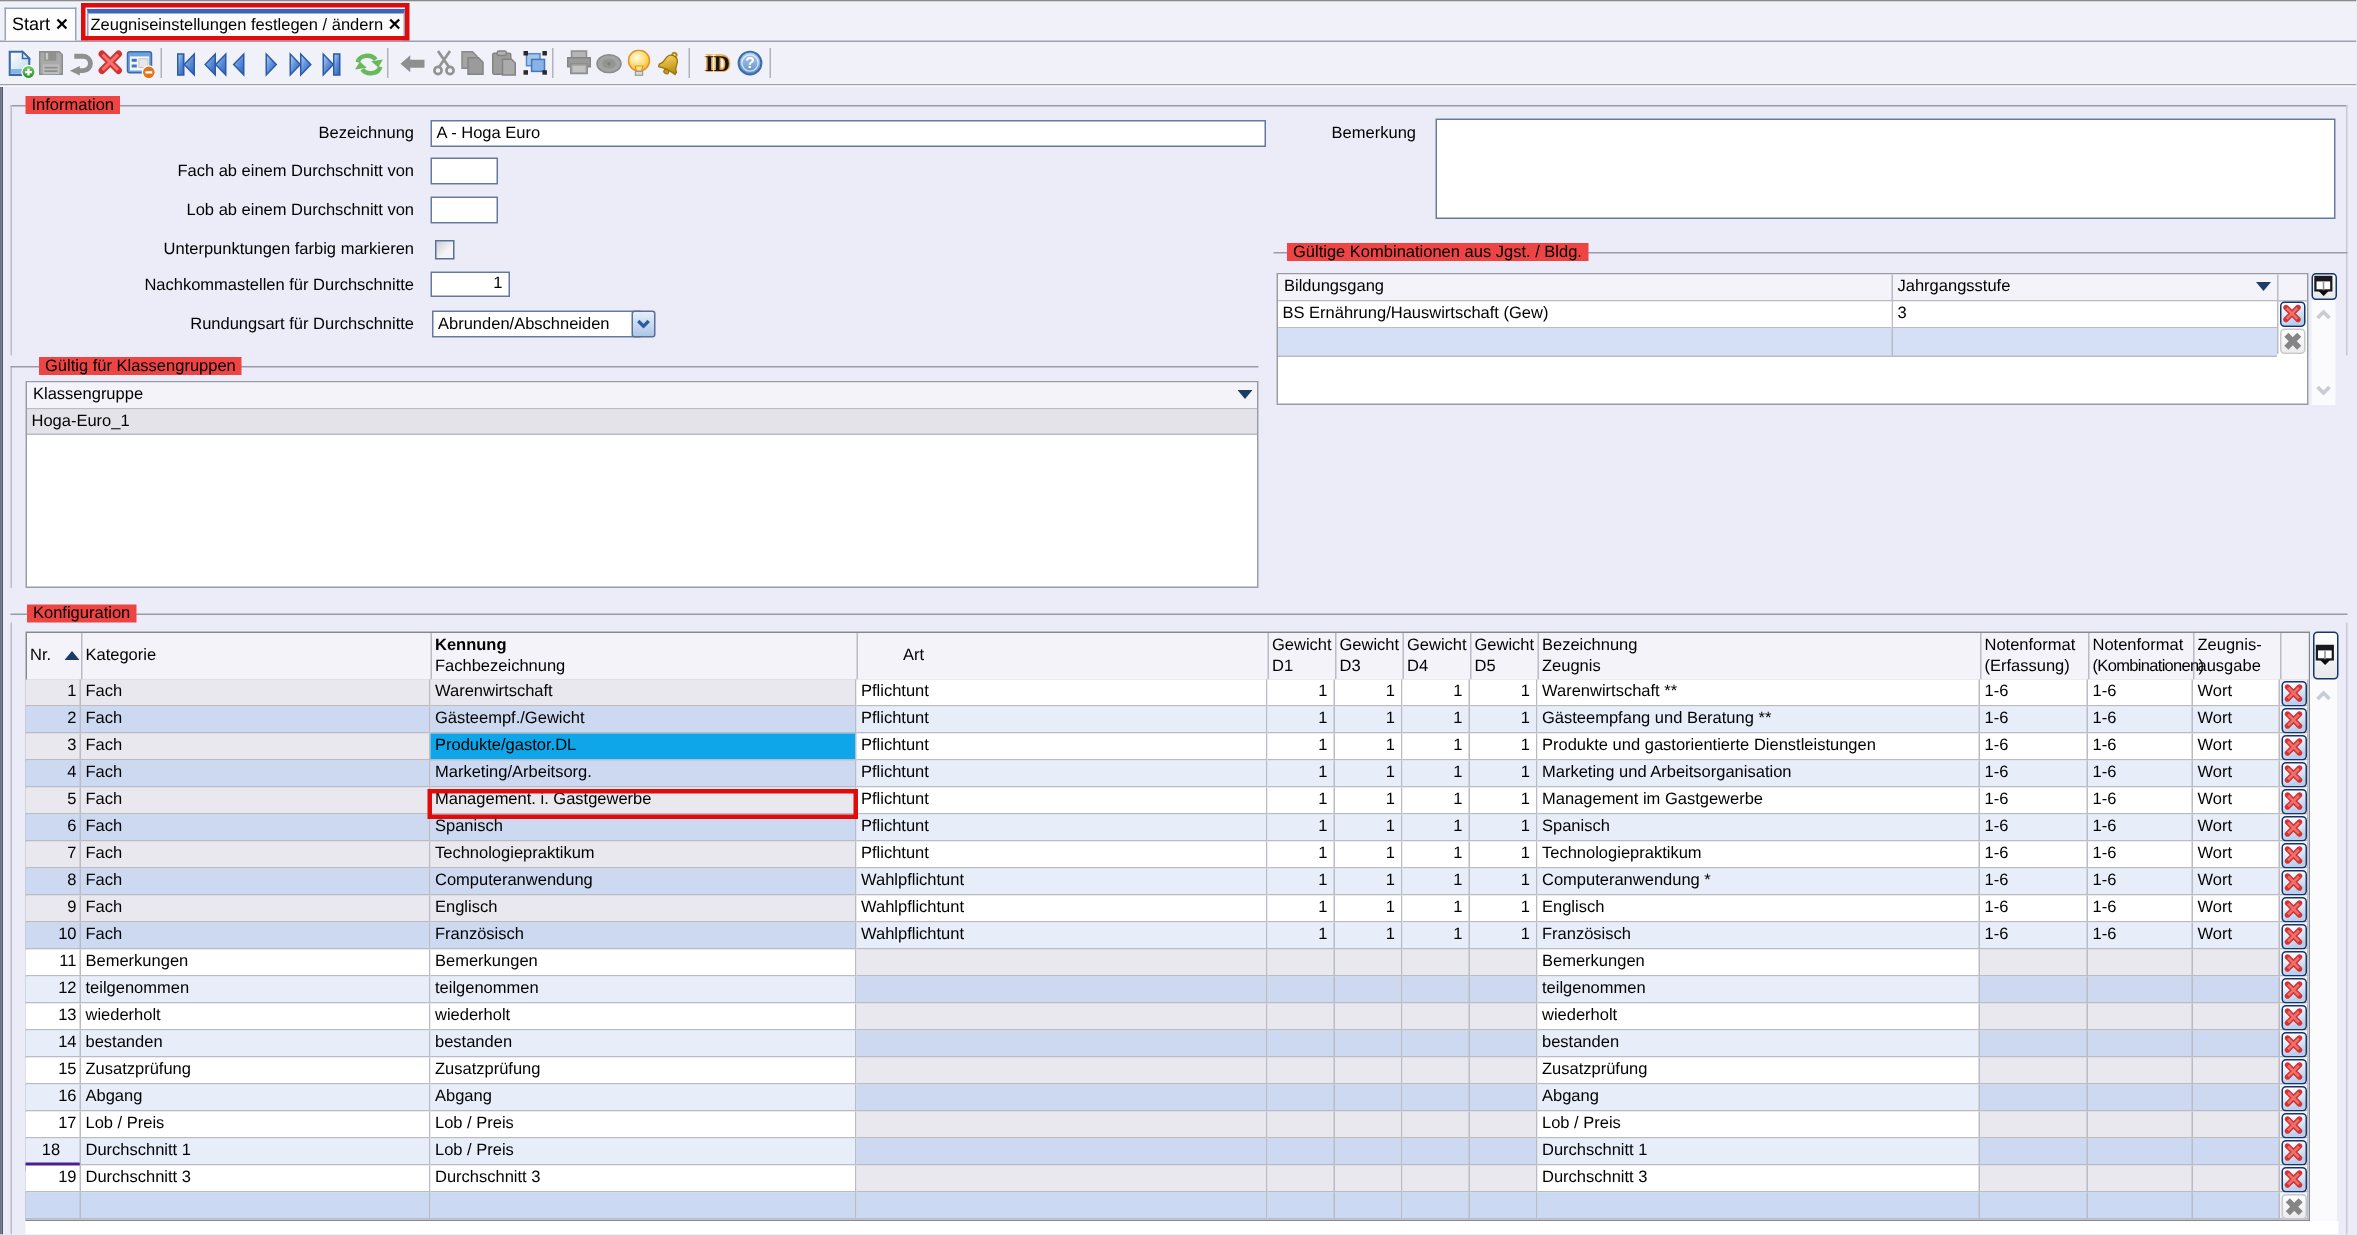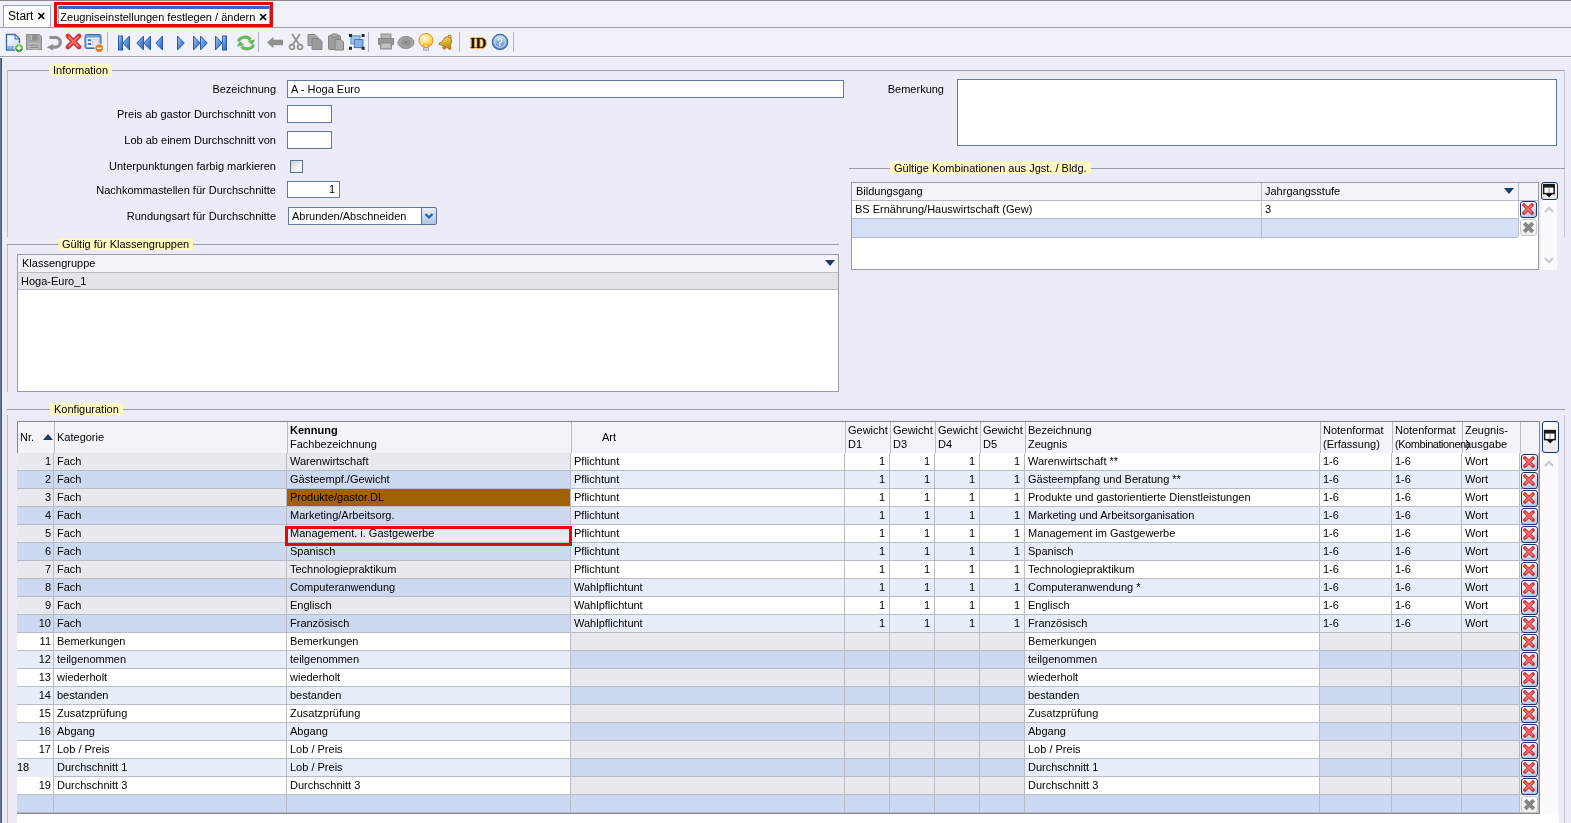--- a/index.html
+++ b/index.html
@@ -1,21 +1,21 @@
 <!DOCTYPE html>
 <html><head><meta charset="utf-8">
 <style>
 html,body{margin:0;padding:0;}
 body{width:1571px;height:823px;position:relative;overflow:hidden;
  background:#ebecf7;font-family:"Liberation Sans",sans-serif;font-size:11px;color:#000;}
 .abs{position:absolute;}
 .lbl{position:absolute;text-align:right;white-space:nowrap;}
 .tb{position:absolute;background:#fff;border:1px solid #64799c;}
 .grp{position:absolute;height:0;border-top:1px solid #9b9ba6;}
-.glb{position:absolute;background:#fef9c3;padding:0 4px;white-space:nowrap;margin-left:32px;}
+.glb{position:absolute;background:#ef4444;padding:0 4px;white-space:nowrap;}
 .cell{position:absolute;overflow:hidden;white-space:nowrap;line-height:17px;padding:0 0 0 3px;box-sizing:border-box;}
 .sep{position:absolute;width:1px;background:#b3b3c0;top:32px;height:20px;}
 .ico{position:absolute;top:33px;}
 </style></head>
 <body>
 
 <div class="abs" style="left:0;top:0;width:1571px;height:1px;background:#8a8a8a;"></div>
 <div class="abs" style="left:0;top:58px;width:1px;height:765px;background:#68748e;"></div>
 <div class="abs" style="left:1px;top:58px;width:1px;height:765px;background:#565662;"></div>
 <div class="abs" style="left:0;top:1px;width:1571px;height:26px;background:#f1f1fa;border-bottom:1px solid #9aa0b2;"></div>
@@ -177,21 +177,21 @@
 <text x="9" y="12.6" text-anchor="middle" font-family="Liberation Sans" font-size="10.5" font-weight="bold" fill="#ffffff">?</text>
 </svg>
 <div class="grp" style="left:7px;top:70px;width:1558px;"></div>
 <div class="glb" style="left:17px;top:64px;">Information</div>
 <div class="abs" style="left:7px;top:70px;width:1px;height:167px;background:#bdbdc9;"></div>
 <div class="abs" style="left:1564px;top:70px;width:1px;height:167px;background:#c9c9d6;"></div>
 <div class="abs" style="left:7px;top:244px;width:1px;height:148px;background:#bdbdc9;"></div>
 <div class="abs" style="left:7px;top:415px;width:1px;height:408px;background:#bdbdc9;"></div>
 <div class="abs" style="left:1564px;top:415px;width:1px;height:408px;background:#c9c9d6;"></div>
 <div class="lbl" style="left:0;top:83px;width:276px;">Bezeichnung</div>
-<div class="lbl" style="left:0;top:108px;width:276px;">Preis ab gastor Durchschnitt von</div>
+<div class="lbl" style="left:0;top:108px;width:276px;">Fach ab einem Durchschnitt von</div>
 <div class="lbl" style="left:0;top:134px;width:276px;">Lob ab einem Durchschnitt von</div>
 <div class="lbl" style="left:0;top:160px;width:276px;">Unterpunktungen farbig markieren</div>
 <div class="lbl" style="left:0;top:184px;width:276px;">Nachkommastellen für Durchschnitte</div>
 <div class="lbl" style="left:0;top:210px;width:276px;">Rundungsart für Durchschnitte</div>
 <div class="tb" style="left:287px;top:80px;width:549px;height:16px;line-height:16px;padding:0 3px;">A - Hoga Euro</div>
 <div class="tb" style="left:287px;top:105px;width:43px;height:16px;"></div>
 <div class="tb" style="left:287px;top:131px;width:43px;height:16px;"></div>
 <div class="tb" style="left:290px;top:160px;width:11px;height:11px;border-color:#5a6f94;background:linear-gradient(135deg,#cdcdd4,#f4f4f6 60%);"></div>
 <div class="tb" style="left:287px;top:181px;width:43px;height:15px;line-height:15px;text-align:right;padding:0 4px;">1</div>
 <div class="tb" style="left:288px;top:207px;width:131px;height:16px;line-height:16px;padding:0 3px;">Abrunden/Abschneiden</div>
@@ -316,21 +316,21 @@
 <div class="cell" style="left:1320px;top:471px;width:72px;height:18px;background:#e7edf9;border-bottom:1px solid #b9bcc4;border-right:1px solid #b9bcc4;">1-6</div>
 <div class="cell" style="left:1392px;top:471px;width:70px;height:18px;background:#e7edf9;border-bottom:1px solid #b9bcc4;border-right:1px solid #b9bcc4;">1-6</div>
 <div class="cell" style="left:1462px;top:471px;width:58px;height:18px;background:#e7edf9;border-bottom:1px solid #b9bcc4;border-right:1px solid #b9bcc4;">Wort</div>
 <div class="cell" style="left:1520px;top:471px;width:19px;height:18px;background:#f2f2f6;border-bottom:1px solid #b9bcc4;border-right:1px solid #b9bcc4;"></div>
 <div class="abs" style="left:1521px;top:472px;width:17px;height:17px;border:1.5px solid #17356b;border-radius:3px;background:linear-gradient(160deg,#fdfdff 15%,#b9cfee 80%);box-sizing:border-box;"><svg width="14" height="14" viewBox="0 0 14 14">
       <path d="M3 3 L11 11 M11 3 L3 11" stroke="#d23434" stroke-width="3.6" stroke-linecap="round"></path>
       <path d="M3.4 3.4 L10.6 10.6 M10.6 3.4 L3.4 10.6" stroke="#f0706c" stroke-width="1.6"></path>
     </svg></div>
 <div class="cell" style="left:17px;top:489px;width:37px;height:18px;background:#e8e8ee;border-bottom:1px solid #b9bcc4;border-right:1px solid #b9bcc4;text-align:right;padding-right:2px;padding-left:0;">3</div>
 <div class="cell" style="left:54px;top:489px;width:233px;height:18px;background:#e8e8ee;border-bottom:1px solid #b9bcc4;border-right:1px solid #b9bcc4;">Fach</div>
-<div class="cell" style="left:287px;top:489px;width:284px;height:18px;background:#a16207;border-bottom:1px solid #b9bcc4;border-right:1px solid #b9bcc4;">Produkte/gastor.DL</div>
+<div class="cell" style="left:287px;top:489px;width:284px;height:18px;background:#0ea5e9;border-bottom:1px solid #b9bcc4;border-right:1px solid #b9bcc4;">Produkte/gastor.DL</div>
 <div class="cell" style="left:571px;top:489px;width:274px;height:18px;background:#ffffff;border-bottom:1px solid #b9bcc4;border-right:1px solid #b9bcc4;">Pflichtunt</div>
 <div class="cell" style="left:845px;top:489px;width:45px;height:18px;background:#ffffff;border-bottom:1px solid #b9bcc4;border-right:1px solid #b9bcc4;text-align:right;padding-right:4px;padding-left:0;">1</div>
 <div class="cell" style="left:890px;top:489px;width:45px;height:18px;background:#ffffff;border-bottom:1px solid #b9bcc4;border-right:1px solid #b9bcc4;text-align:right;padding-right:4px;padding-left:0;">1</div>
 <div class="cell" style="left:935px;top:489px;width:45px;height:18px;background:#ffffff;border-bottom:1px solid #b9bcc4;border-right:1px solid #b9bcc4;text-align:right;padding-right:4px;padding-left:0;">1</div>
 <div class="cell" style="left:980px;top:489px;width:45px;height:18px;background:#ffffff;border-bottom:1px solid #b9bcc4;border-right:1px solid #b9bcc4;text-align:right;padding-right:4px;padding-left:0;">1</div>
 <div class="cell" style="left:1025px;top:489px;width:295px;height:18px;background:#ffffff;border-bottom:1px solid #b9bcc4;border-right:1px solid #b9bcc4;">Produkte und gastorientierte Dienstleistungen</div>
 <div class="cell" style="left:1320px;top:489px;width:72px;height:18px;background:#ffffff;border-bottom:1px solid #b9bcc4;border-right:1px solid #b9bcc4;">1-6</div>
 <div class="cell" style="left:1392px;top:489px;width:70px;height:18px;background:#ffffff;border-bottom:1px solid #b9bcc4;border-right:1px solid #b9bcc4;">1-6</div>
 <div class="cell" style="left:1462px;top:489px;width:58px;height:18px;background:#ffffff;border-bottom:1px solid #b9bcc4;border-right:1px solid #b9bcc4;">Wort</div>
 <div class="cell" style="left:1520px;top:489px;width:19px;height:18px;background:#f2f2f6;border-bottom:1px solid #b9bcc4;border-right:1px solid #b9bcc4;"></div>
@@ -569,21 +569,21 @@
 <div class="cell" style="left:980px;top:741px;width:45px;height:18px;background:#e8e8ee;border-bottom:1px solid #b9bcc4;border-right:1px solid #b9bcc4;text-align:right;padding-right:4px;padding-left:0;"></div>
 <div class="cell" style="left:1025px;top:741px;width:295px;height:18px;background:#ffffff;border-bottom:1px solid #b9bcc4;border-right:1px solid #b9bcc4;">Lob / Preis</div>
 <div class="cell" style="left:1320px;top:741px;width:72px;height:18px;background:#e8e8ee;border-bottom:1px solid #b9bcc4;border-right:1px solid #b9bcc4;"></div>
 <div class="cell" style="left:1392px;top:741px;width:70px;height:18px;background:#e8e8ee;border-bottom:1px solid #b9bcc4;border-right:1px solid #b9bcc4;"></div>
 <div class="cell" style="left:1462px;top:741px;width:58px;height:18px;background:#e8e8ee;border-bottom:1px solid #b9bcc4;border-right:1px solid #b9bcc4;"></div>
 <div class="cell" style="left:1520px;top:741px;width:19px;height:18px;background:#f2f2f6;border-bottom:1px solid #b9bcc4;border-right:1px solid #b9bcc4;"></div>
 <div class="abs" style="left:1521px;top:742px;width:17px;height:17px;border:1.5px solid #17356b;border-radius:3px;background:linear-gradient(160deg,#fdfdff 15%,#b9cfee 80%);box-sizing:border-box;"><svg width="14" height="14" viewBox="0 0 14 14">
       <path d="M3 3 L11 11 M11 3 L3 11" stroke="#d23434" stroke-width="3.6" stroke-linecap="round"></path>
       <path d="M3.4 3.4 L10.6 10.6 M10.6 3.4 L3.4 10.6" stroke="#f0706c" stroke-width="1.6"></path>
     </svg></div>
-<div class="cell" style="left:17px;top:759px;width:37px;height:22px;background:#e7edf9;border-bottom:4px solid #4c1d95;border-right:1px solid #b9bcc4;text-align:left;padding-right:2px;padding-left:0;">18</div>
+<div class="cell" style="left:17px;top:759px;width:37px;height:22px;background:#e7edf9;border-bottom:6px solid #4c1d95;border-right:1px solid #b9bcc4;text-align:center;padding-right:2px;padding-left:0;">18</div>
 <div class="cell" style="left:54px;top:759px;width:233px;height:18px;background:#e7edf9;border-bottom:1px solid #b9bcc4;border-right:1px solid #b9bcc4;">Durchschnitt 1</div>
 <div class="cell" style="left:287px;top:759px;width:284px;height:18px;background:#e7edf9;border-bottom:1px solid #b9bcc4;border-right:1px solid #b9bcc4;">Lob / Preis</div>
 <div class="cell" style="left:571px;top:759px;width:274px;height:18px;background:#cdd9f0;border-bottom:1px solid #b9bcc4;border-right:1px solid #b9bcc4;"></div>
 <div class="cell" style="left:845px;top:759px;width:45px;height:18px;background:#cdd9f0;border-bottom:1px solid #b9bcc4;border-right:1px solid #b9bcc4;text-align:right;padding-right:4px;padding-left:0;"></div>
 <div class="cell" style="left:890px;top:759px;width:45px;height:18px;background:#cdd9f0;border-bottom:1px solid #b9bcc4;border-right:1px solid #b9bcc4;text-align:right;padding-right:4px;padding-left:0;"></div>
 <div class="cell" style="left:935px;top:759px;width:45px;height:18px;background:#cdd9f0;border-bottom:1px solid #b9bcc4;border-right:1px solid #b9bcc4;text-align:right;padding-right:4px;padding-left:0;"></div>
 <div class="cell" style="left:980px;top:759px;width:45px;height:18px;background:#cdd9f0;border-bottom:1px solid #b9bcc4;border-right:1px solid #b9bcc4;text-align:right;padding-right:4px;padding-left:0;"></div>
 <div class="cell" style="left:1025px;top:759px;width:295px;height:18px;background:#e7edf9;border-bottom:1px solid #b9bcc4;border-right:1px solid #b9bcc4;">Durchschnitt 1</div>
 <div class="cell" style="left:1320px;top:759px;width:72px;height:18px;background:#cdd9f0;border-bottom:1px solid #b9bcc4;border-right:1px solid #b9bcc4;"></div>
 <div class="cell" style="left:1392px;top:759px;width:70px;height:18px;background:#cdd9f0;border-bottom:1px solid #b9bcc4;border-right:1px solid #b9bcc4;"></div>

